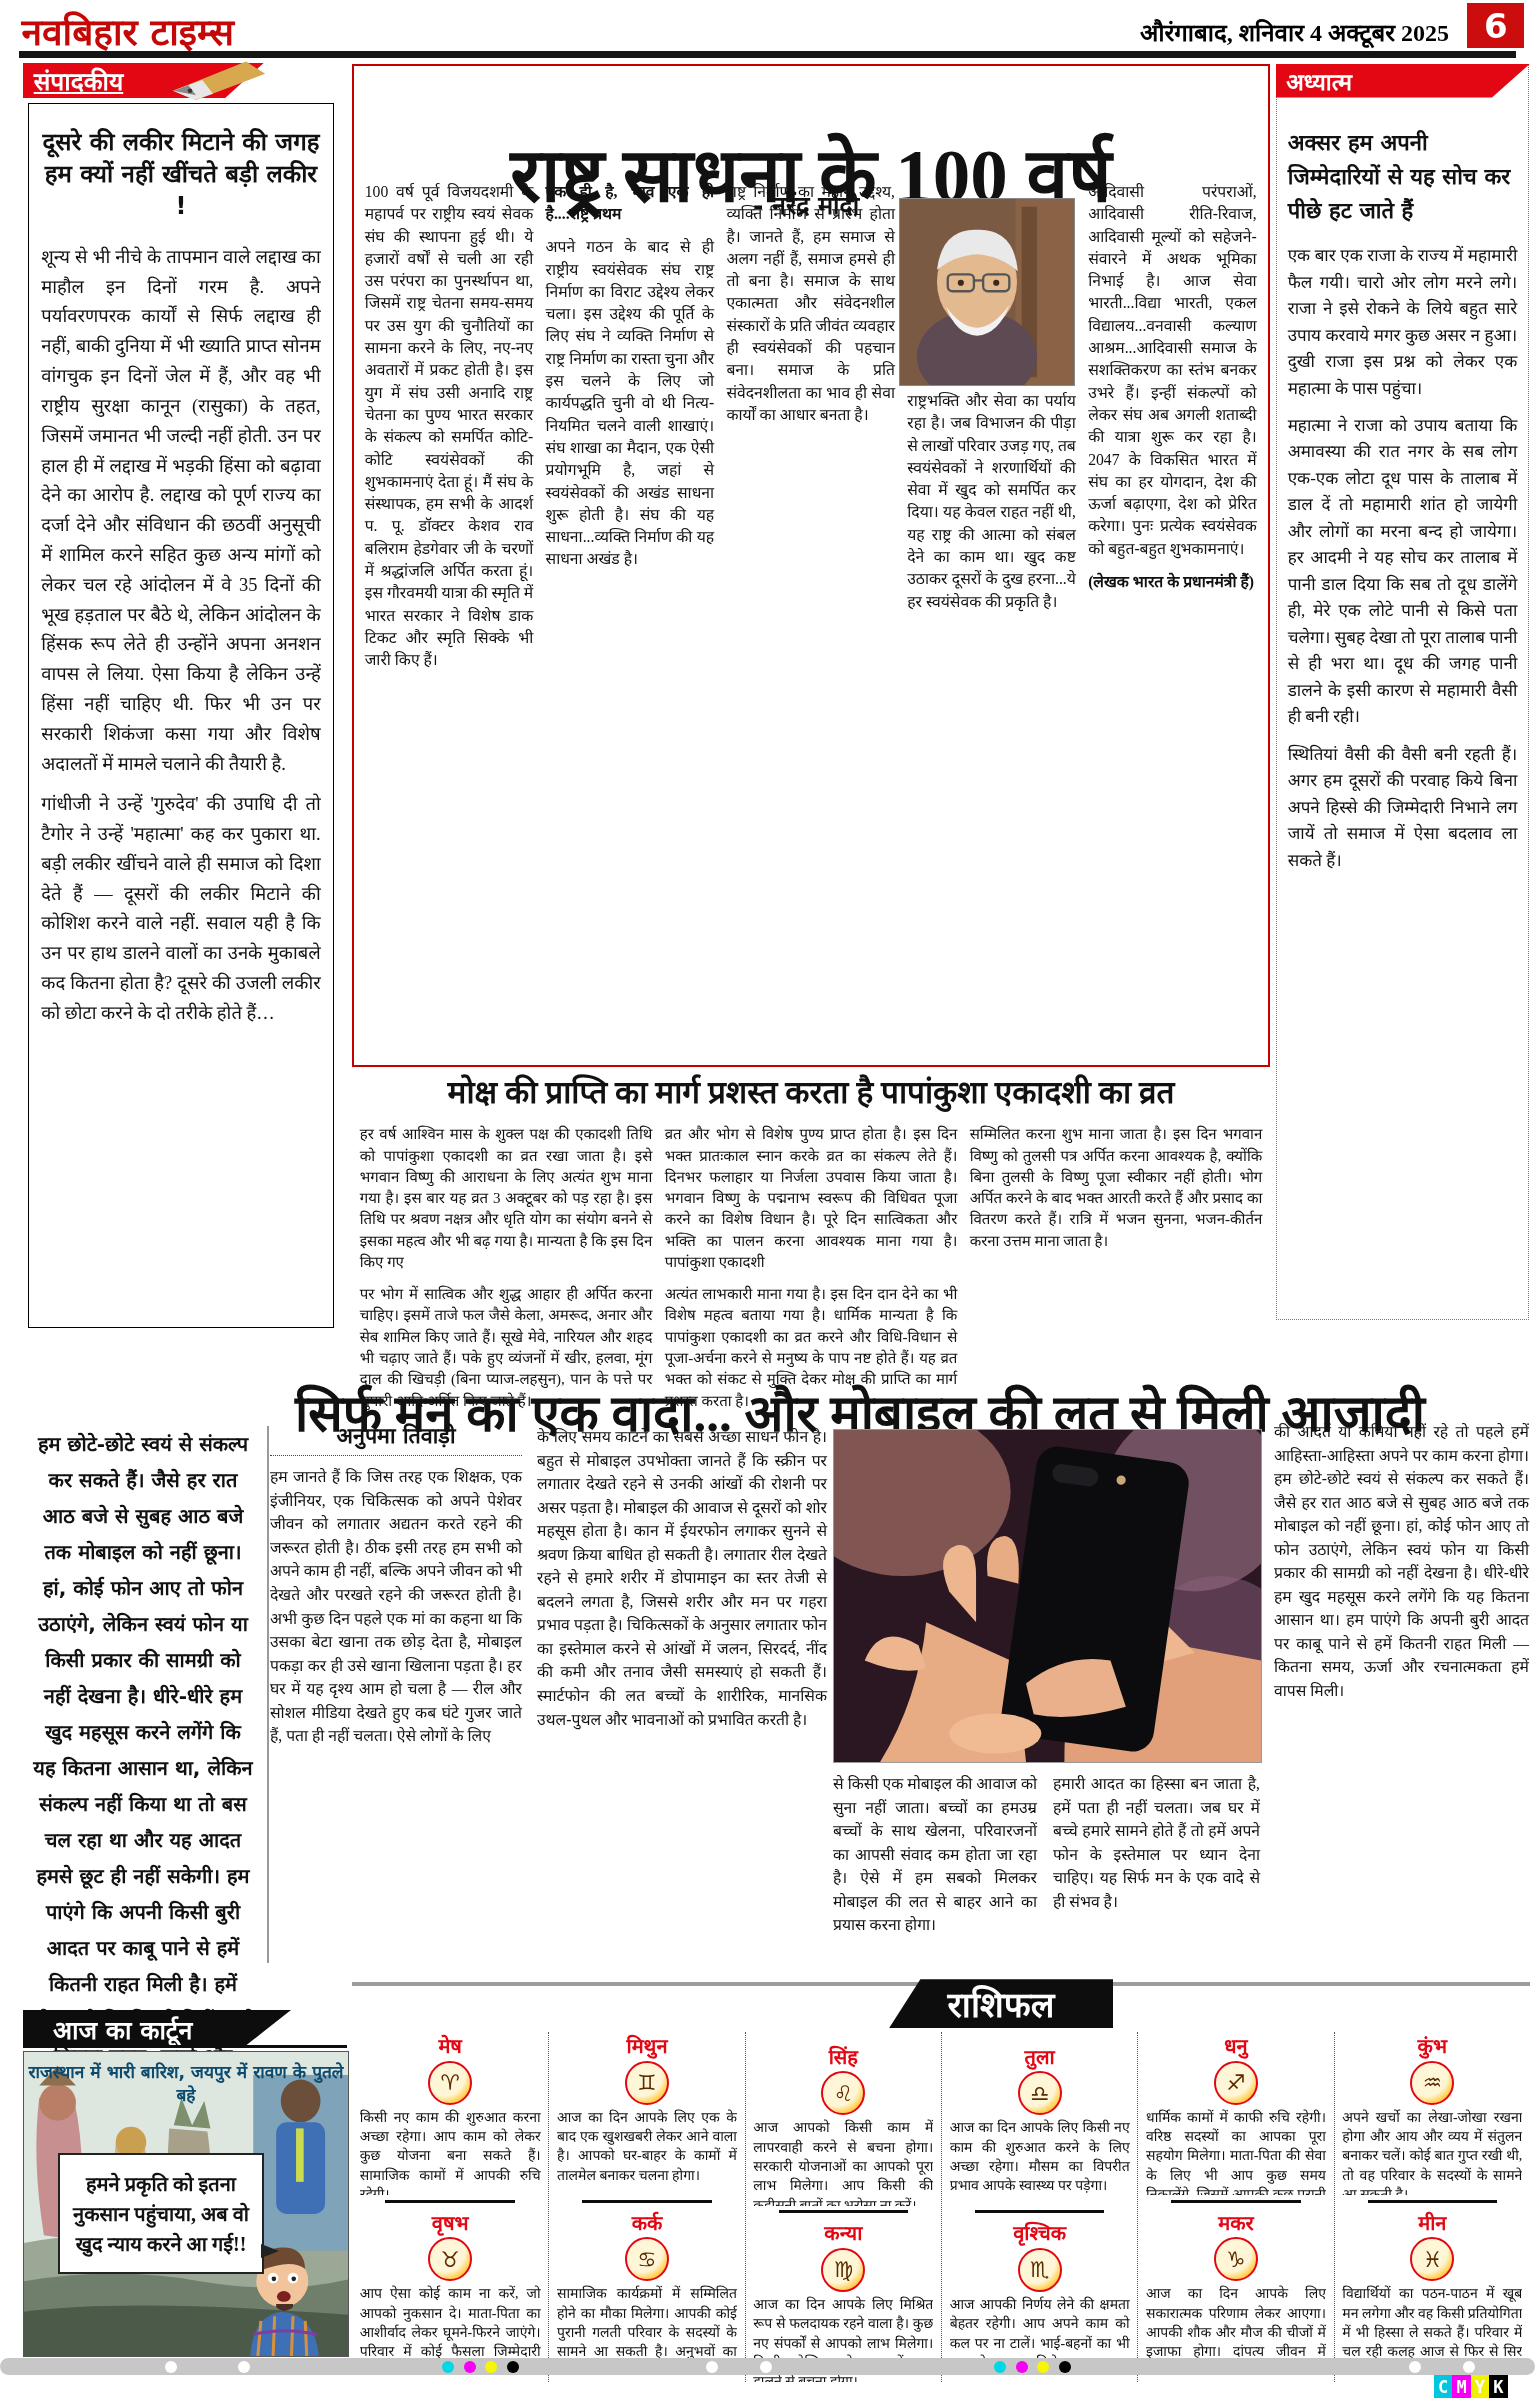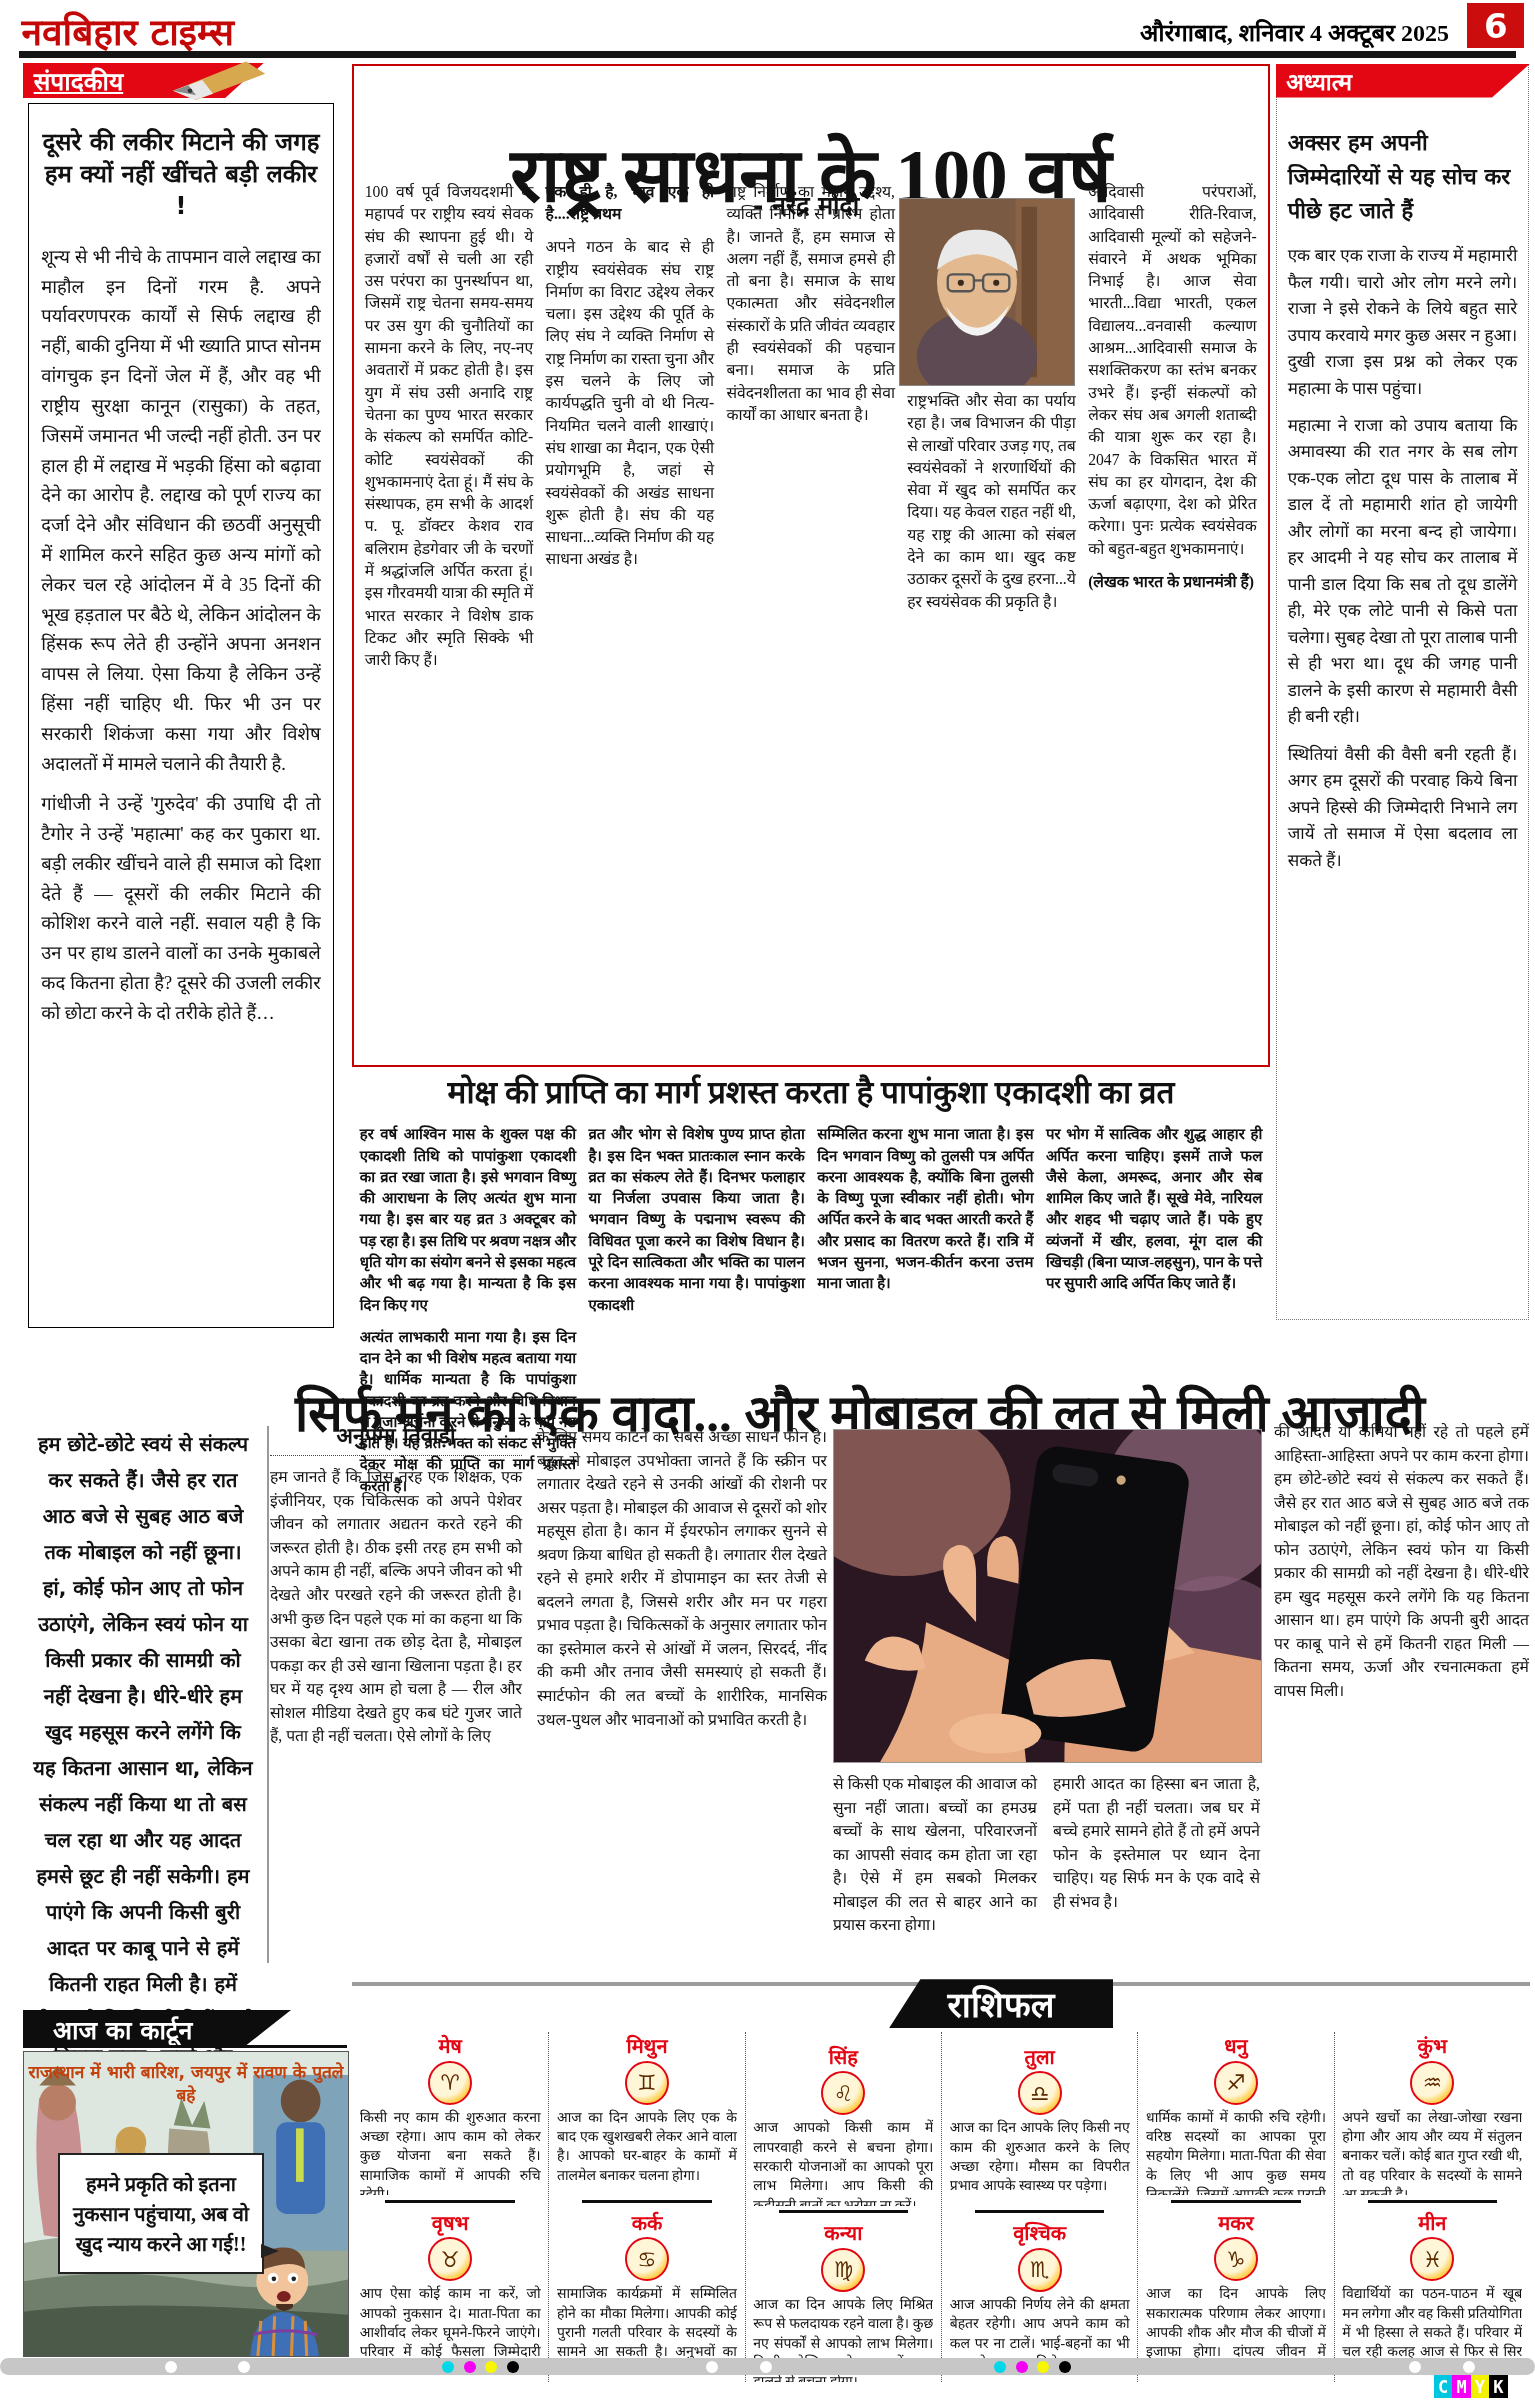--- a/index.html
+++ b/index.html
@@ -52,21 +52,21 @@
              clip-path:polygon(0 0,100% 0,85% 100%,0 100%);}
   .sp-headline{position:absolute;left:0;top:43px;width:100%;box-sizing:border-box;padding:0 10.7px;
                font-size:22px;line-height:1.55;font-weight:800;font-family:"DejaVu Sans",sans-serif;}
   .sp-body{position:absolute;left:0;top:178px;width:100%;box-sizing:border-box;padding:0 10.7px;
            font-size:17px;line-height:1.56;}
 
   
   .ek-band{left:352px;top:1069px;width:918px;height:269px;}
   .ek-headline{width:100%;text-align:center;font-size:31.5px;font-weight:800;white-space:nowrap;
                margin:0 0 12.3px 0;font-family:"Liberation Serif",serif;}
-  .ek-cols{display:grid;grid-template-columns:repeat(4,1fr);column-gap:12.3px;padding:0 7.7px;font-weight:bold;}
+  .ek-cols{display:grid;grid-template-columns:repeat(3,1fr);column-gap:12.3px;padding:0 7.7px;}
   .ek-cols p{font-size:15px;line-height:1.42;}
 
   
   .mob-headline{left:192px;top:1342px;width:1336px;text-align:center;font-size:51px;font-weight:800;
                 white-space:nowrap;font-family:"Liberation Serif",serif;}
   .pull-quote{left:31px;top:1426px;width:224px;padding-right:12.3px;border-right:2.3px solid #9a9a9a;
               font-size:20px;font-weight:700;text-align:center;line-height:1.8;height:537px;
               font-family:"DejaVu Sans",sans-serif;}
   .mob-col2{left:270px;top:1420px;width:252px;}
   .mob-byline{text-align:center;font-size:21.5px;font-weight:800;font-family:"DejaVu Sans",sans-serif;
@@ -77,21 +77,21 @@
   .mob-col4a{left:833px;top:1772px;width:204px;}
   .mob-col4b{left:1053px;top:1772px;width:207px;}
   .mob-col5{left:1274px;top:1420px;width:255px;}
 
   
   .ct-banner{left:23px;top:2010px;width:238px;height:38px;font-size:25px;
              clip-path:polygon(0 0,100% 0,82% 100%,0 100%);}
   .ct-underline{left:23px;top:2045px;width:324px;height:3.1px;background:#0d0d0d;}
   .ct-box{left:23px;top:2051px;width:326px;height:306px;border:1.5px solid #555;box-sizing:border-box;background:#e8ece4;}
   .ct-caption{position:absolute;left:0;top:7.7px;width:100%;text-align:center;font-size:17.3px;font-weight:800;
-              color:#c2410c;z-index:3;font-family:"DejaVu Sans",sans-serif;}
+              color:#0c4a6e;z-index:3;font-family:"DejaVu Sans",sans-serif;}
   .ct-bubble{position:absolute;left:34px;top:101px;width:206px;height:121px;background:#fff;border:2.3px solid #222;
              display:flex;align-items:center;justify-content:center;text-align:center;padding:6.1px;
              font-size:20px;font-weight:700;line-height:1.5;z-index:3;box-sizing:border-box;}
   .ct-bubble:after{content:"";position:absolute;right:-17px;bottom:14px;width:0;height:0;
                    border-left:18.4px solid #222;border-top:7.7px solid transparent;border-bottom:7.7px solid transparent;}
 
   
   .rf-wrap{left:352px;top:1987px;width:1178px;height:373px;}
   .rf-topline{position:absolute;left:0;top:-4.6px;width:1178px;height:3.1px;background:#9c9c9c;}
   .rf-banner{position:absolute;left:537px;top:-7.7px;width:224px;height:49px;font-size:35px;justify-content:center;

